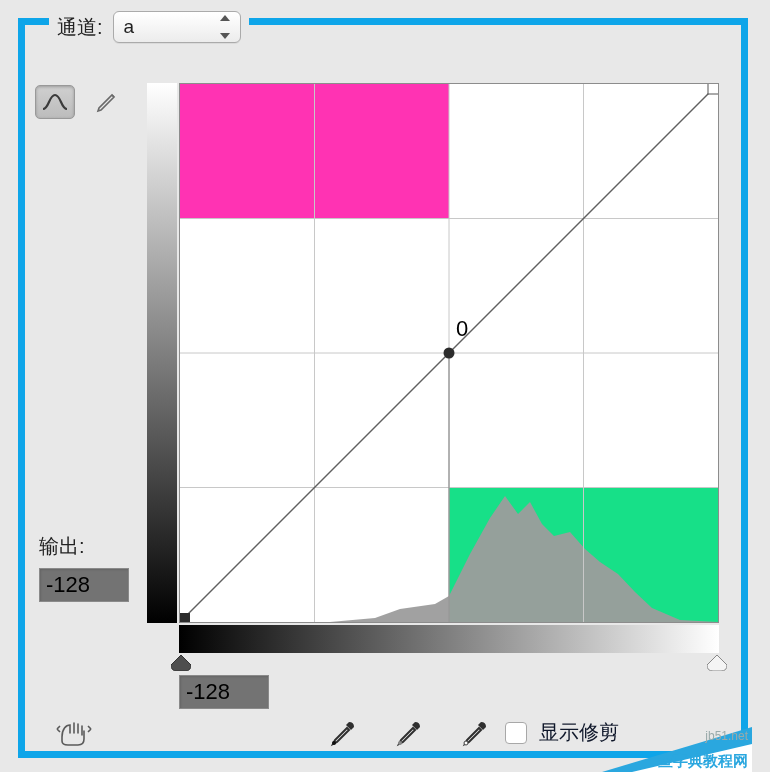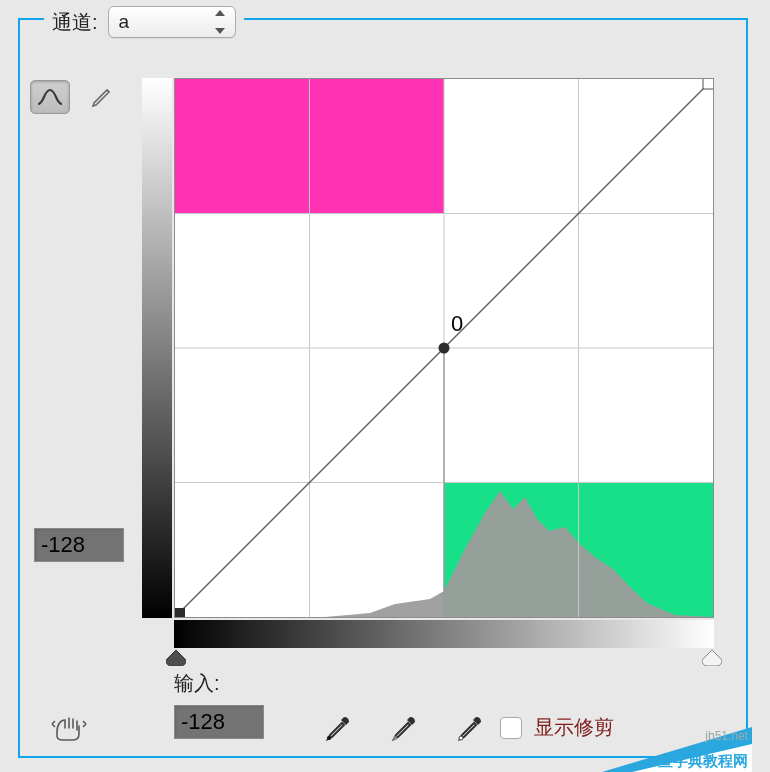--- a/index.html
+++ b/index.html
@@ -13,21 +13,21 @@
     color: #222;
     position: relative;
     overflow: hidden;
   }
   .panel {
     position: absolute;
     left: 18px;
     top: 18px;
     width: 730px;
     height: 740px;
-    border: 2px solid #0ea5e9;
+    border: 7px solid #0ea5e9;
     background: #e8e8e8;
   }
   
   .channel-row {
     position: absolute;
     left: 24px;
     top: -14px;
     display: flex;
     align-items: center;
     gap: 10px;
@@ -197,21 +197,21 @@
     justify-content:center;
   }
 
   .checkbox-row {
     position: absolute;
     left: 480px;
     top: 694px;
     display: flex;
     align-items: center;
     gap: 12px;
-    color: #7f1d1d;
+    color: #0f172a;
     font-size: 20px;
   }
   .chk {
     width: 22px;
     height: 22px;
     border: 1px solid #a8a8a8;
     border-radius: 4px;
     background: #fff;
   }
   
@@ -298,25 +298,25 @@
       </svg>
     </div>
     <div class="slider-knob" style="left:560px; top:572px;">
       <svg width="20" height="16" viewBox="0 0 20 16">
         <path d="M10 0 L20 10 Q20 16 14 16 L6 16 Q0 16 0 10 Z" fill="#f4f4f4" stroke="#888"></path>
       </svg>
     </div>
   </div>
 
   <div class="output-group">
+    <span class="output-label">输出:</span>
     <input class="num-input" value="-128" style="">
   </div>
 
   <div class="input-group">
-    <span class="input-label">输入:</span>
     <input class="num-input" value="-128" style="">
   </div>
 
   <div class="hand-btn">
     <svg width="40" height="30" viewBox="0 0 40 30">
       <path d="M8 20 C 8 12, 12 8, 16 8 L16 16 M20 6 L20 16 M24 7 L24 16 M28 9 L28 18
                M8 20 L8 24 Q8 28 14 28 L24 28 Q30 28 30 22 L30 14" fill="none" stroke="#5a5a5a" stroke-width="1.6" stroke-linecap="round"></path>
       <path d="M3 12 L6 9 M3 12 L6 15" stroke="#5a5a5a" stroke-width="1.6" fill="none"></path>
       <path d="M37 12 L34 9 M37 12 L34 15" stroke="#5a5a5a" stroke-width="1.6" fill="none"></path>
     </svg>

